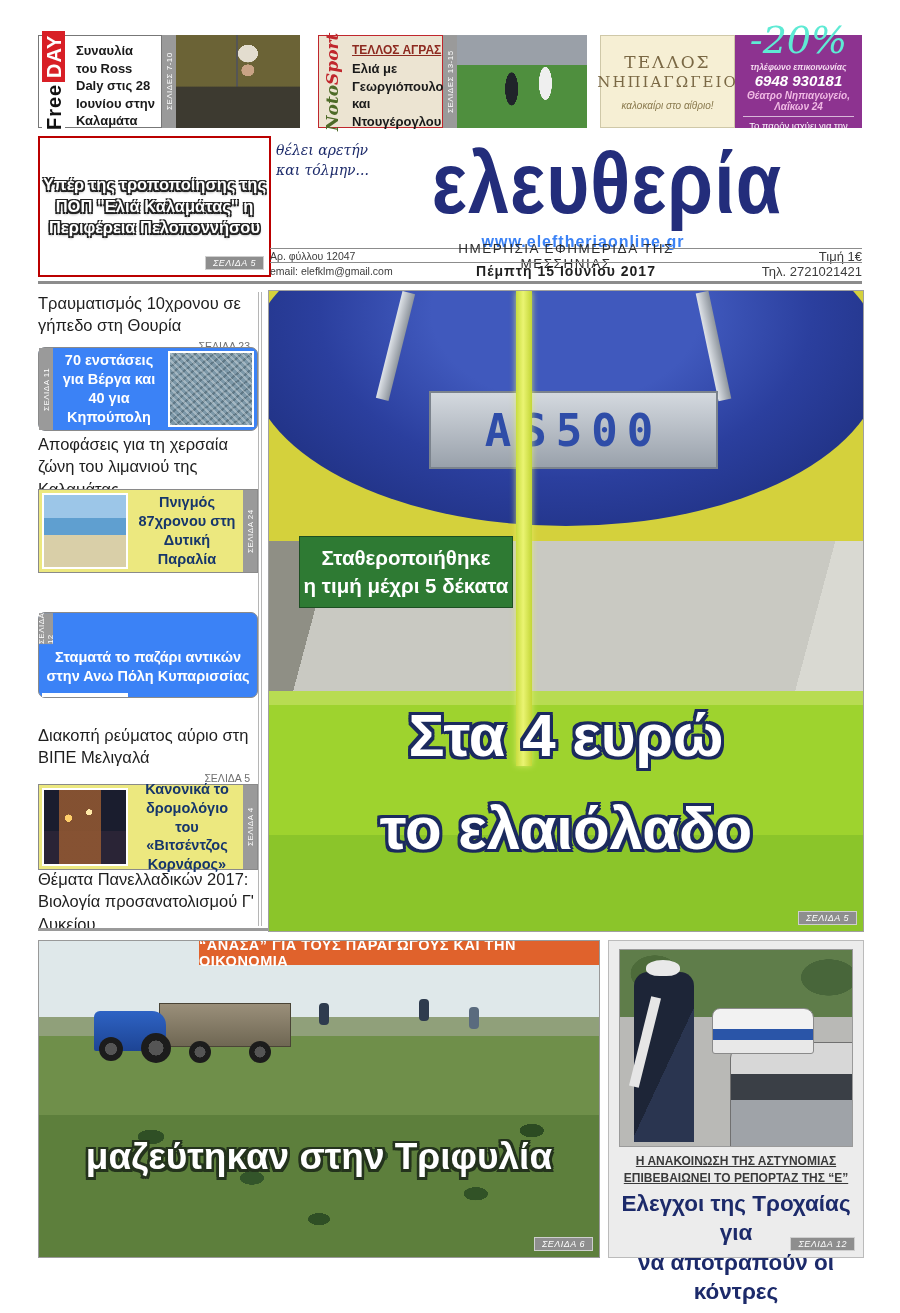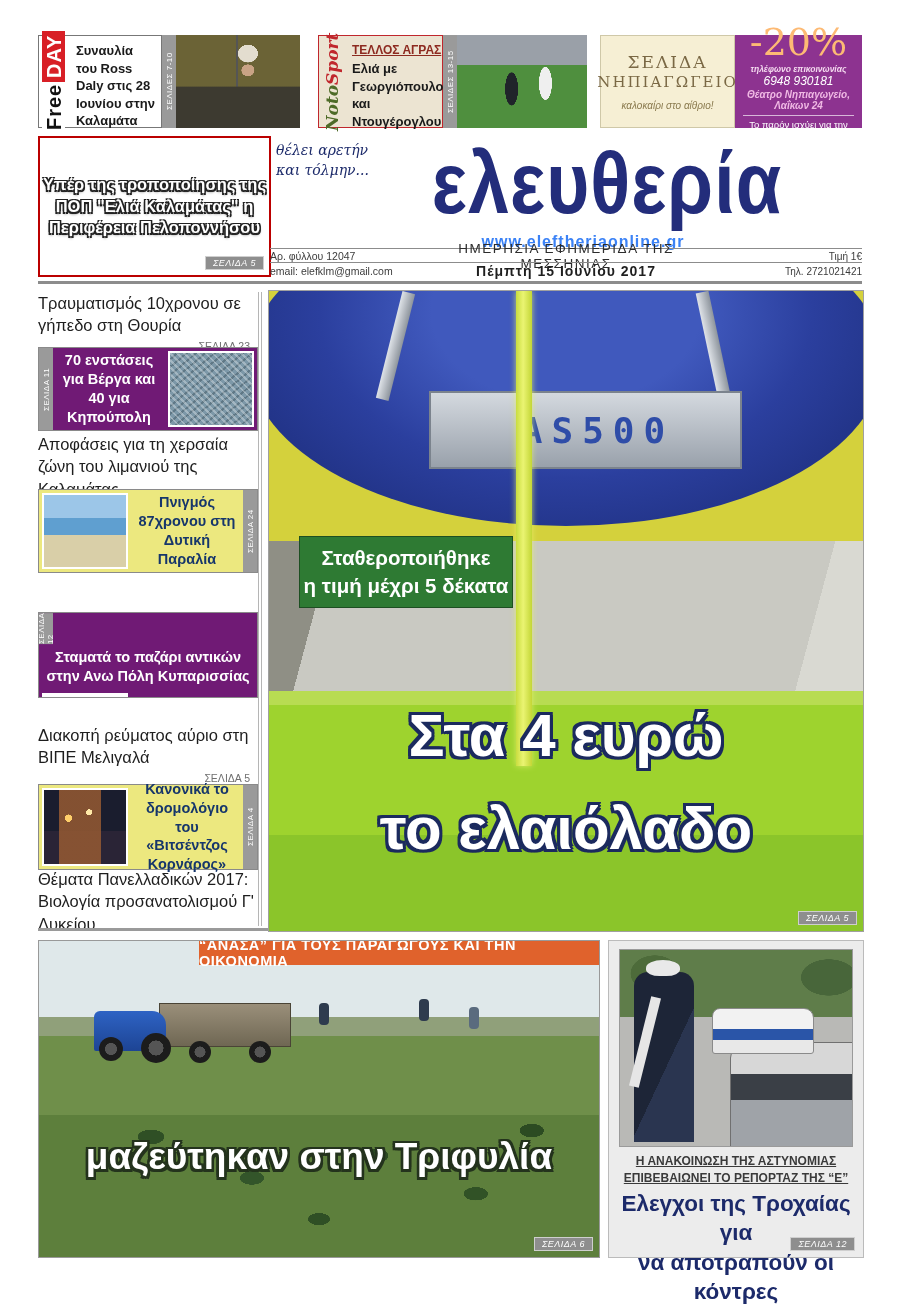--- a/index.html
+++ b/index.html
@@ -24,23 +24,23 @@
   .ns-noto{color:#4e6b28;}
   .ns-sport{color:#c0272d;}
   .ns-kicker{color:#8d2a20;text-decoration:underline;font-size:12px;margin-bottom:2px;}
   .theatre{display:flex;}
   .th-cream{width:133px;background:#f6efd4;border:1px solid #cfc8a8;display:flex;flex-direction:column;
             align-items:center;justify-content:center;text-align:center;}
   .th-title{font-family:"DejaVu Serif",serif;color:#7a6844;font-size:17px;letter-spacing:2px;line-height:1.25;}
   .th-sub{font-style:italic;font-size:10px;color:#8a7a4e;margin-top:8px;}
   .th-purple{width:129px;background:#8d3390;color:#fff;text-align:center;display:flex;flex-direction:column;
              align-items:center;justify-content:center;}
-  .th-disc{font-family:"DejaVu Serif",serif;font-size:38px;color:#fdba74;line-height:1;}
+  .th-disc{font-family:"DejaVu Serif",serif;font-style:italic;font-size:38px;color:#5eead4;line-height:1;}
   .th-phlabel{font-size:8.5px;font-style:italic;font-weight:bold;color:#f4d9ef;margin-top:3px;}
-  .th-phone{font-size:12px;font-style:italic;font-weight:normal;}
+  .th-phone{font-size:15px;font-style:italic;font-weight:bold;}
   .th-addr{font-size:10px;font-style:italic;font-weight:bold;color:#f0b9e4;margin-top:1px;}
   .th-valid{font-size:9.5px;margin-top:4px;border-top:1px solid rgba(255,255,255,.65);padding-top:3px;width:88%;}
 
   
   .olivebox{left:38px;top:136px;width:229px;height:137px;border:2px solid #b00;
             background:
               radial-gradient(40px 32px at 14% 16%,#5d1220 62%,transparent 63%),
               radial-gradient(46px 36px at 45% 10%,#6b1524 62%,transparent 63%),
               radial-gradient(44px 34px at 80% 14%,#581020 62%,transparent 63%),
               radial-gradient(46px 36px at 8% 58%,#661423 62%,transparent 63%),
@@ -59,31 +59,31 @@
          padding:1px 7px;letter-spacing:.5px;border:1px solid #cfcfcf;}
   .motto{left:276px;top:140px;width:100px;font-family:"DejaVu Serif",serif;font-style:italic;
          font-size:14px;line-height:1.45;color:#1c2a6a;}
   .logo{left:352px;top:130px;width:510px;height:104px;display:flex;align-items:center;justify-content:center;
         color:#232d7b;font-weight:bold;font-size:74px;letter-spacing:1px;transform:scaleY(1.18);}
   .mh-url{left:287px;top:233px;width:592px;text-align:center;color:#3b82f6;font-weight:bold;font-size:16px;letter-spacing:1px;}
   .mh-line{left:270px;width:592px;height:1px;background:#8c8c8c;}
   .mh-row{left:270px;width:592px;display:flex;align-items:center;color:#3c3c3c;}
   .mh-cell-l{width:150px;text-align:left;font-size:10.5px;}
   .mh-cell-c{flex:1;text-align:center;}
-  .mh-cell-r{width:150px;text-align:right;font-size:10px;}
+  .mh-cell-r{width:150px;text-align:right;font-size:13px;}
   .mh-tagline{font-size:13.5px;letter-spacing:1.5px;color:#2c2c2c;}
   .mh-date{font-size:14px;font-weight:bold;color:#1f1f1f;letter-spacing:1px;}
   .thickline{left:38px;top:281px;width:824px;height:3px;background:#8c8c8c;}
 
   
   .sb-text{left:38px;width:218px;}
   .sb-headline{font-size:16.5px;line-height:1.35;color:#1e1e1e;}
   .sb-page{text-align:right;font-size:10.5px;color:#6f6f6f;margin-top:3px;padding-right:6px;}
   .sb-box{left:38px;width:218px;display:flex;border:1px solid #8a8a8a;}
-  .sb-box.blue{background:#701a75;}
+  .sb-box.blue{background:#3b82f6;border-radius:7px;}
   .sb-box.yellow{background:#ece87f;}
   .sb-box-text{flex:1;display:flex;align-items:center;justify-content:center;text-align:center;
                font-weight:bold;font-size:14.5px;line-height:1.3;padding:4px;}
   .sb-box.blue .sb-box-text{color:#fff;}
   .sb-box.yellow .sb-box-text{color:#16366b;}
   .sb-box-photo{width:82px;border:2px solid #fff;align-self:stretch;margin:3px;}
   .divider-v{left:258px;top:292px;height:634px;width:0;border-right:4px double #b5b5b5;}
   .divider-h{left:38px;top:928px;width:824px;height:3px;background:#9a9a9a;}
 
   .photo-aerial{background:repeating-linear-gradient(45deg,rgba(255,255,255,.3) 0 2px,transparent 2px 5px),
@@ -111,21 +111,21 @@
       linear-gradient(180deg,#9aa0a8 0 32%,#4f8f3e 32%);}
 
   
   .mainphoto{left:268px;top:290px;width:594px;height:640px;border:1px solid #a0a0a0;overflow:hidden;
              background:linear-gradient(180deg,#d4d13c 0 39%,#b9b9ae 39% 67%,#93c832 67%);}
   .dome{left:-20px;top:-95px;width:634px;height:330px;border-radius:50%;
         background:radial-gradient(ellipse at 50% 35%,#4059bd 0 30%,#2b3f9e 55%,#18276f 100%);}
   .pipe{width:13px;height:110px;background:linear-gradient(90deg,#dfe3e8,#8d949c);}
   .plate{left:160px;top:100px;width:285px;height:74px;background:linear-gradient(180deg,#d4d9df,#99a1ab);
          border:2px solid #7b838d;display:flex;align-items:center;justify-content:center;
-         font-weight:bold;font-size:36px;letter-spacing:9px;color:#2f4da8;font-family:"DejaVu Sans Mono",monospace;padding-left:24px;}
+         font-weight:bold;font-size:44px;letter-spacing:9px;color:#2f4da8;font-family:"DejaVu Sans Mono",monospace;}
   .hopper{left:0;top:250px;width:594px;height:185px;
           background:linear-gradient(105deg,#8f8f85 0 10%,#c9c9c2 10% 88%,#d9d9d2 88%),
                      linear-gradient(180deg,#c9c9c2,#a8a89f);}
   .pool{left:0;top:400px;width:594px;height:240px;
         background:linear-gradient(180deg,#b8dc52 0 6%,#9ed32e 6% 60%,#8bc52a 60%);}
   .stream{left:247px;top:0;width:16px;height:475px;
           background:linear-gradient(90deg,#c9dd3f,#eaf472 45%,#c3d636);box-shadow:0 0 6px rgba(230,240,110,.8);}
   .greenbox{left:30px;top:245px;width:212px;height:70px;background:#2e7a33;border:1px solid #1d4f22;
             display:flex;flex-direction:column;align-items:center;justify-content:center;
             color:#fff;font-weight:bold;font-size:20.5px;line-height:1.35;text-align:center;}
@@ -201,21 +201,21 @@
         <div class="ns-kicker">ΤΕΛΛΟΣ ΑΓΡΑΣ</div>
         <div>Ελιά με Γεωργιόπουλο και Ντουγέρογλου</div>
       </div>
     </div>
     <div class="pgstrip">ΣΕΛΙΔΕΣ 13-15</div>
     <div class="ad-photo photo-soccer" style="width:130px;"></div>
   </div>
 
   <div class="ad theatre" style="left:600px;width:262px;">
     <div class="th-cream">
-      <div class="th-title">ΣΕΛΙΔΑ</div>
+      <div class="th-title">ΤΕΛΛΟΣ</div>
       <div class="th-title" style="font-size:15px;">ΝΗΠΙΑΓΩΓΕΙΟ</div>
       <div class="th-sub">καλοκαίρι στο αίθριο!</div>
     </div>
     <div class="th-purple">
       <div class="th-disc">-20%</div>
       <div class="th-phlabel">τηλέφωνο επικοινωνίας</div>
       <div class="th-phone">6948 930181</div>
       <div class="th-addr">Θέατρο Νηπιαγωγείο, Λαΐκων 24</div>
       <div class="th-valid">Το παρόν ισχύει για την 15/6</div>
     </div>

